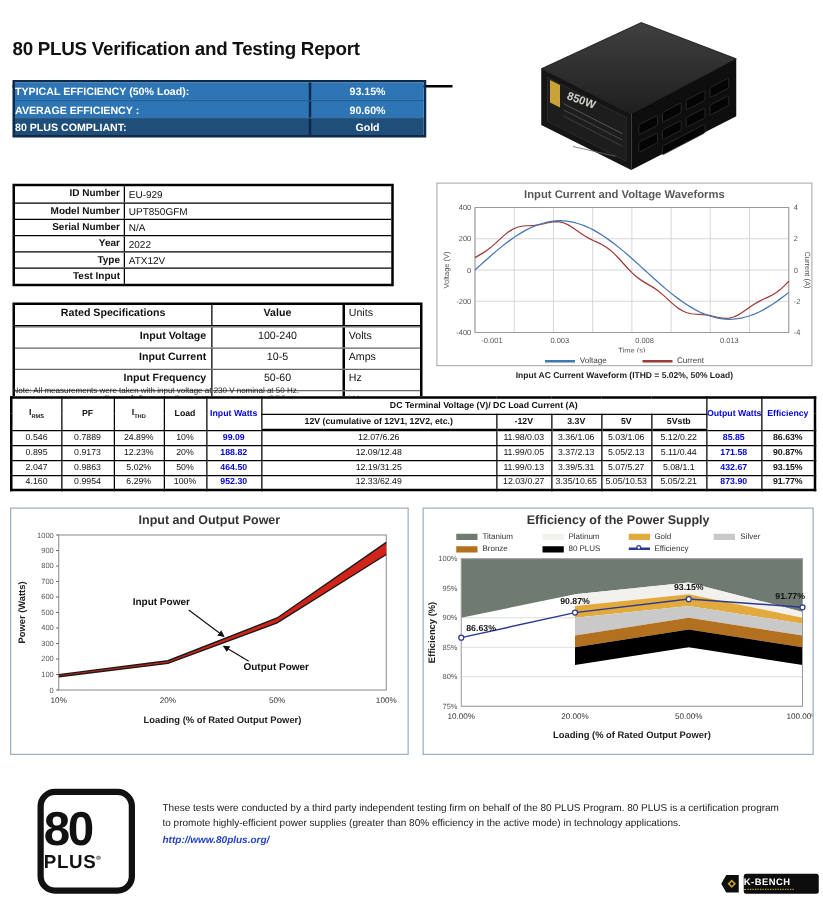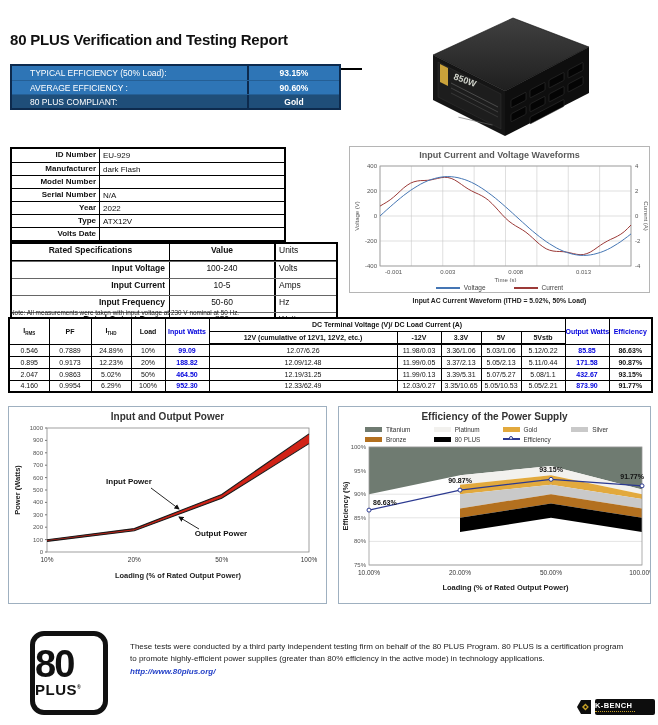--- a/index.html
+++ b/index.html
@@ -9,29 +9,29 @@
 
   
   #title{position:absolute;left:10px;top:31px;width:352px;font-size:15px;font-weight:bold;
          border-bottom:2px solid #000;padding-bottom:20px;letter-spacing:-.2px}
 
   
   #summary{position:absolute;left:10px;top:64px;width:331px;border:2px solid #0d2a4d}
   .sum-row{display:flex;height:14px;background:#2e75b6;border-top:1px solid #255f95;align-items:center}
   .sum-row:first-child{border-top:none}
   .sum-row.dark{background:#1f4e79}
-  .sum-label{flex:1;color:#fff;font-weight:normal;font-size:8.5px;padding-left:18px;white-space:nowrap}
+  .sum-label{flex:1;color:#fff;font-weight:bold;font-size:8.5px;padding-left:0;white-space:nowrap}
   .sum-value{width:92px;color:#fff;font-weight:bold;font-size:8.5px;text-align:center;
              border-left:2px solid #0d2a4d;align-self:stretch;line-height:14px}
 
   
   #psu{position:absolute;left:403px;top:5px}
 
   
-  #idtable{position:absolute;left:10px;top:147px;width:276px;border:2px solid #000;background:#fff}
+  #idtable{position:absolute;left:10px;top:147px;width:305px;border:2px solid #000;background:#fff}
   .id-row{display:flex;height:13px;border-top:1px solid #000;align-items:center}
   .id-row:first-child{border-top:none}
   .id-label{width:88px;font-weight:bold;font-size:8px;text-align:right;padding-right:3px;
             border-right:1px solid #000;align-self:stretch;line-height:12px;white-space:nowrap}
   .id-value{flex:1;font-size:8px;padding-left:3px;white-space:nowrap}
 
   
   #ratedtable{position:absolute;left:10px;top:242px;width:328px;border:2px solid #000;background:#fff}
   .rt-row{display:flex;height:17px;border-top:1px solid #666}
   .rt-row.rt-head{border-top:none;border-bottom:1px solid #000;font-weight:bold}
@@ -149,40 +149,37 @@
       <rect x="21" y="31" width="34" height="7" rx="1" fill="#040404" stroke="#343434" stroke-width="0.5"></rect>
     </g>
   </svg>
 
   <div id="idtable">
       <div class="id-row">
         <div class="id-label">ID Number</div>
         <div class="id-value">EU-929</div>
       </div>
       <div class="id-row">
-        <div class="id-label">Manufacturer</div>
-        <div class="id-value">dark Flash</div>
-      </div>
-      <div class="id-row">
         <div class="id-label">Model Number</div>
+        <div class="id-value">UPT850GFM</div>
       </div>
       <div class="id-row">
         <div class="id-label">Serial Number</div>
         <div class="id-value">N/A</div>
       </div>
       <div class="id-row">
         <div class="id-label">Year</div>
         <div class="id-value">2022</div>
       </div>
       <div class="id-row">
         <div class="id-label">Type</div>
         <div class="id-value">ATX12V</div>
       </div>
       <div class="id-row">
-        <div class="id-label">Volts Date</div>
+        <div class="id-label">Test Input</div>
       </div>
     </div>
 
   <div id="wavebox" class="chartbox">
     <div id="wavetitle">Input Current and Voltage Waveforms</div>
     <svg id="wavesvg" width="299" height="122">
         <line x1="30" y1="6" x2="281" y2="6" stroke="#c9c9c9" stroke-width="0.6"></line>
         <text x="27" y="8" text-anchor="end" class="tick">400</text>
         <line x1="30" y1="31" x2="281" y2="31" stroke="#c9c9c9" stroke-width="0.6"></line>
         <text x="27" y="33" text-anchor="end" class="tick">200</text>

